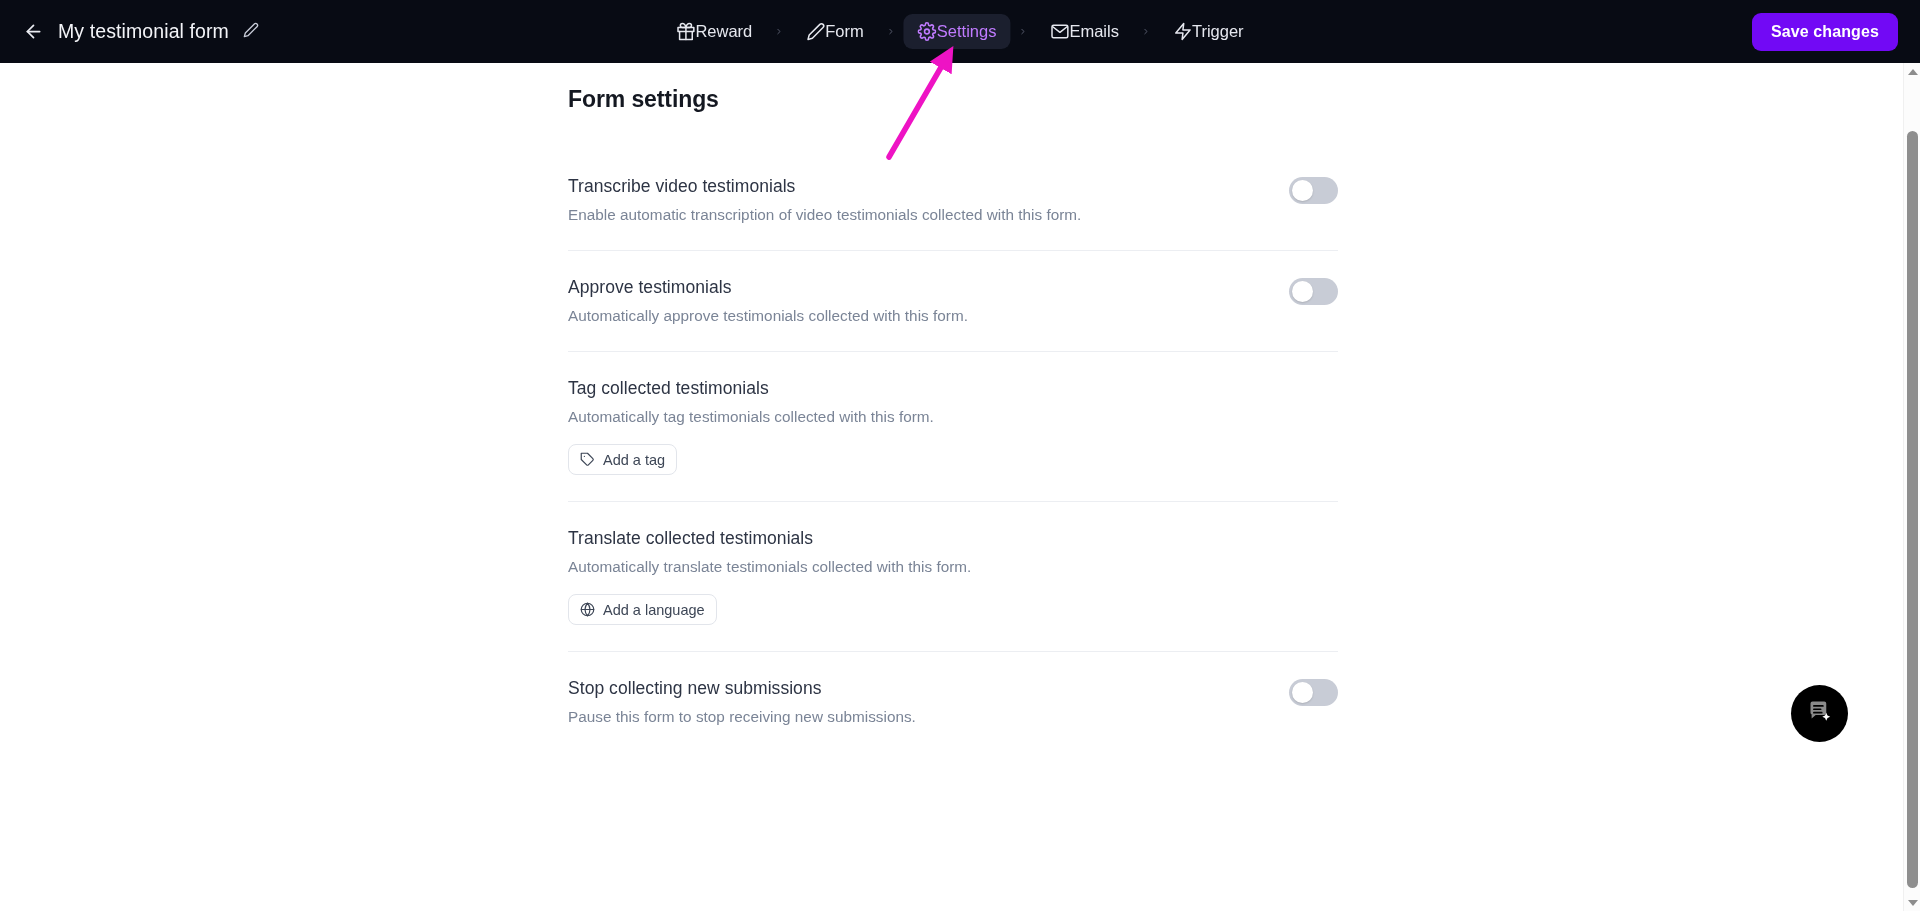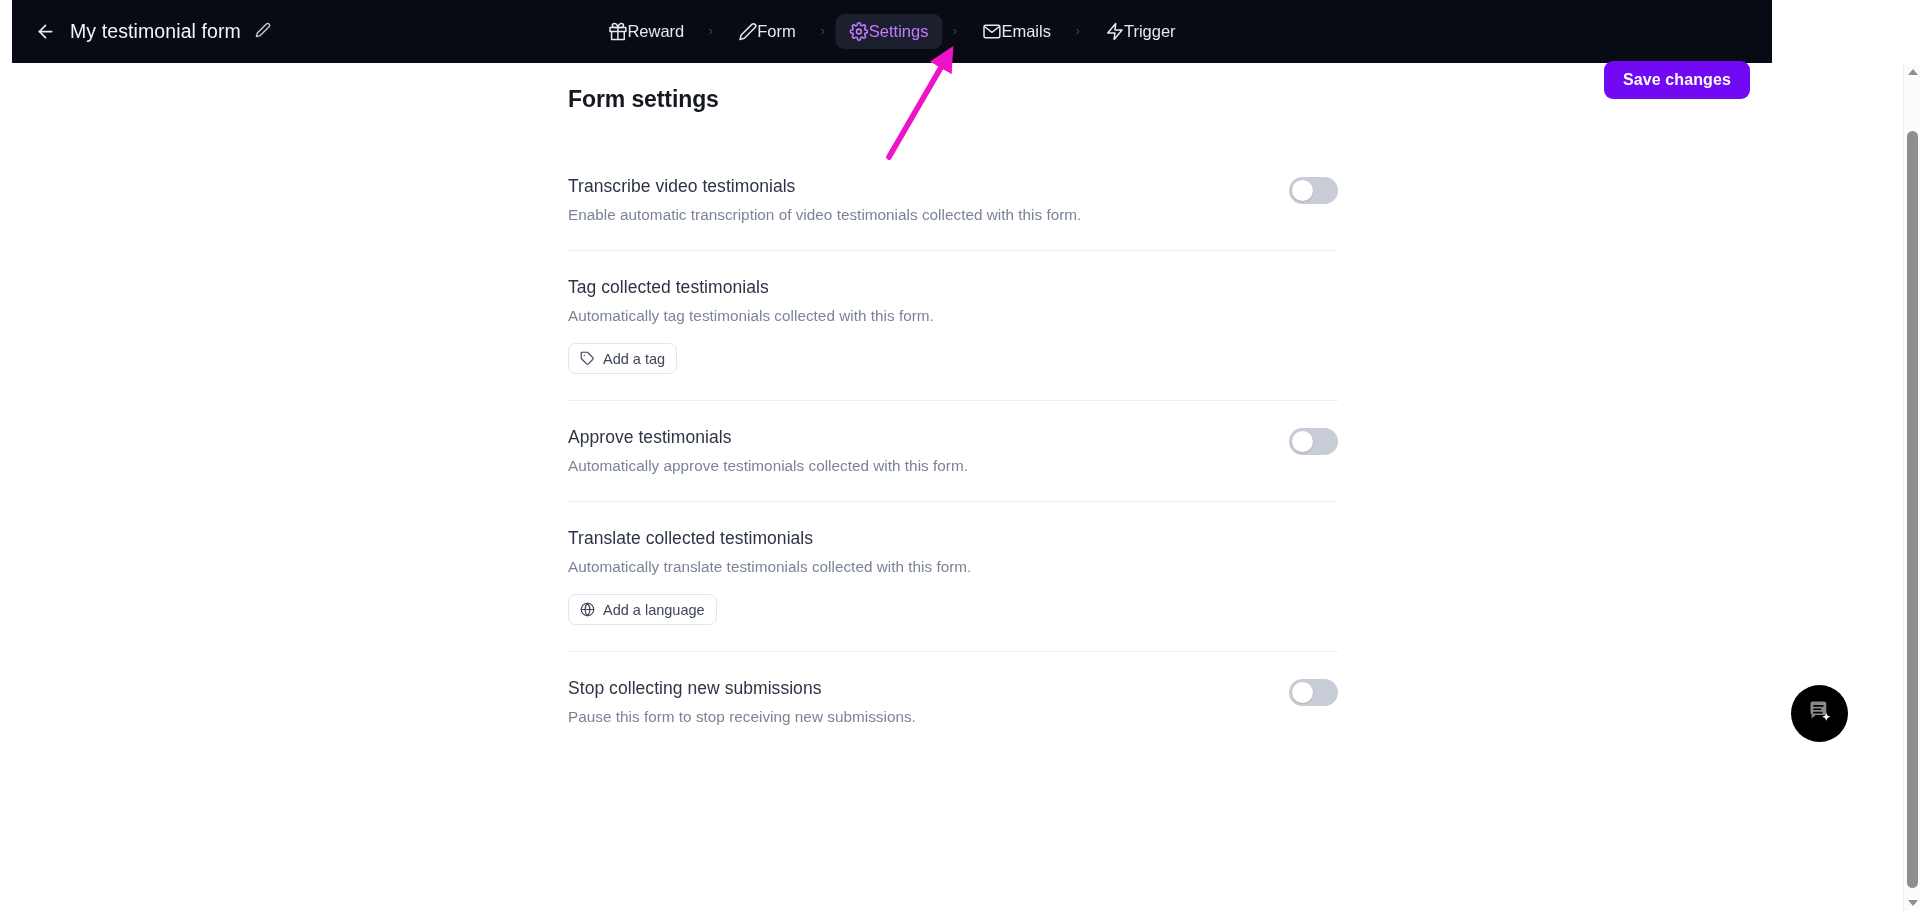--- a/index.html
+++ b/index.html
@@ -8,22 +8,22 @@
     width: 1920px;
     height: 911px;
     overflow: hidden;
     font-family: "Liberation Sans", sans-serif;
     background: #ffffff;
   }
 
   
   .topbar {
     position: absolute;
-    top: 0; left: 12px;
-    width: 1760px;
+    top: 0; left: 0;
+    width: 1920px;
     height: 63px;
     background: #080b14;
     display: flex;
     align-items: center;
     z-index: 40;
   }
 
   .back-btn {
     margin-left: 16px;
     width: 34px; height: 34px;
@@ -96,21 +96,20 @@
     padding: 0 19px;
     background: #7209f5;
     color: #ffffff;
     border: none;
     border-radius: 9px;
     font-family: "Liberation Sans", sans-serif;
     font-size: 16px;
     font-weight: bold;
     cursor: pointer;
     letter-spacing: 0.1px;
-    margin-top: 48px;
   }
 
   
   .page {
     position: absolute;
     top: 63px; left: 0;
     width: 1903px;
     height: 707px;
     background: #ffffff;
     overflow: hidden;
@@ -371,49 +370,49 @@
 
     <div class="page-title">Form settings</div>
 
     <div class="settings-list">
 
 
       <div class="setting-row">
         <div class="setting-text">
           <div class="setting-label">Transcribe video testimonials</div>
           <div class="setting-desc">Enable automatic transcription of video testimonials collected with this form.</div>
+        </div>
+        <div class="toggle">
+          <div class="knob"></div>
+        </div>
+      </div>
+
+      <div class="setting-row">
+        <div class="setting-text">
+          <div class="setting-label">Approve testimonials</div>
+          <div class="setting-desc">Automatically approve testimonials collected with this form.</div>
         </div>
         <div class="toggle">
           <div class="knob"></div>
         </div>
       </div>
 
       <div class="setting-row">
         <div class="setting-text">
           <div class="setting-label">Tag collected testimonials</div>
           <div class="setting-desc">Automatically tag testimonials collected with this form.</div>
           <button class="pill-btn">
             <span>
               <svg width="15" height="15" viewBox="0 0 24 24" fill="none" stroke="#3d4656" stroke-width="1.9" stroke-linecap="round" stroke-linejoin="round">
                 <path d="M20.59 13.41l-7.17 7.17a2 2 0 0 1-2.83 0L2 12V2h10l8.59 8.59a2 2 0 0 1 0 2.82z"></path>
                 <line x1="7" y1="7" x2="7.01" y2="7"></line>
               </svg>
             </span>
             <span>Add a tag</span>
           </button>
-        </div>
-      </div>
-
-      <div class="setting-row">
-        <div class="setting-text">
-          <div class="setting-label">Approve testimonials</div>
-          <div class="setting-desc">Automatically approve testimonials collected with this form.</div>
-        </div>
-        <div class="toggle">
-          <div class="knob"></div>
         </div>
       </div>
 
       <div class="setting-row">
         <div class="setting-text">
           <div class="setting-label">Translate collected testimonials</div>
           <div class="setting-desc">Automatically translate testimonials collected with this form.</div>
           <button class="pill-btn">
             <span>
               <svg width="15" height="15" viewBox="0 0 24 24" fill="none" stroke="#3d4656" stroke-width="1.9" stroke-linecap="round" stroke-linejoin="round">

